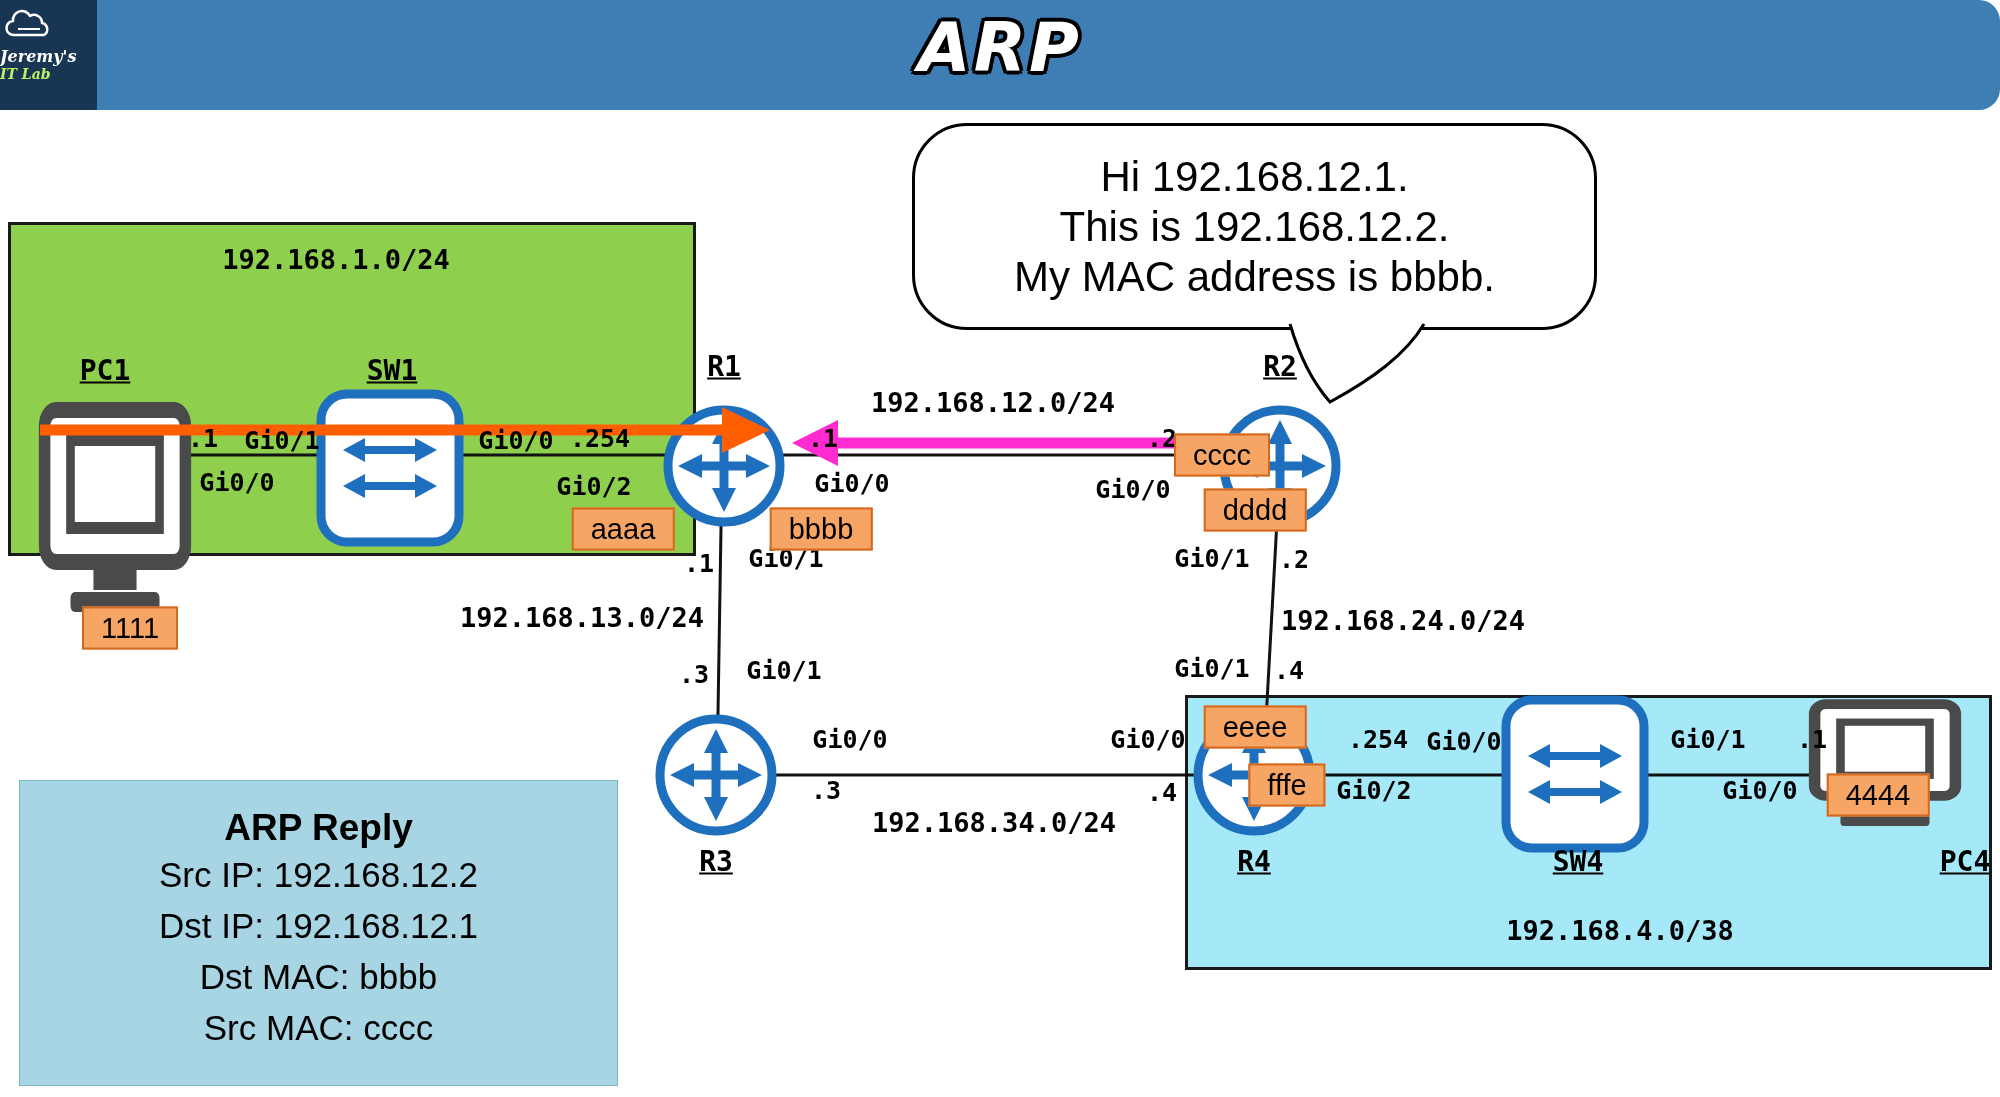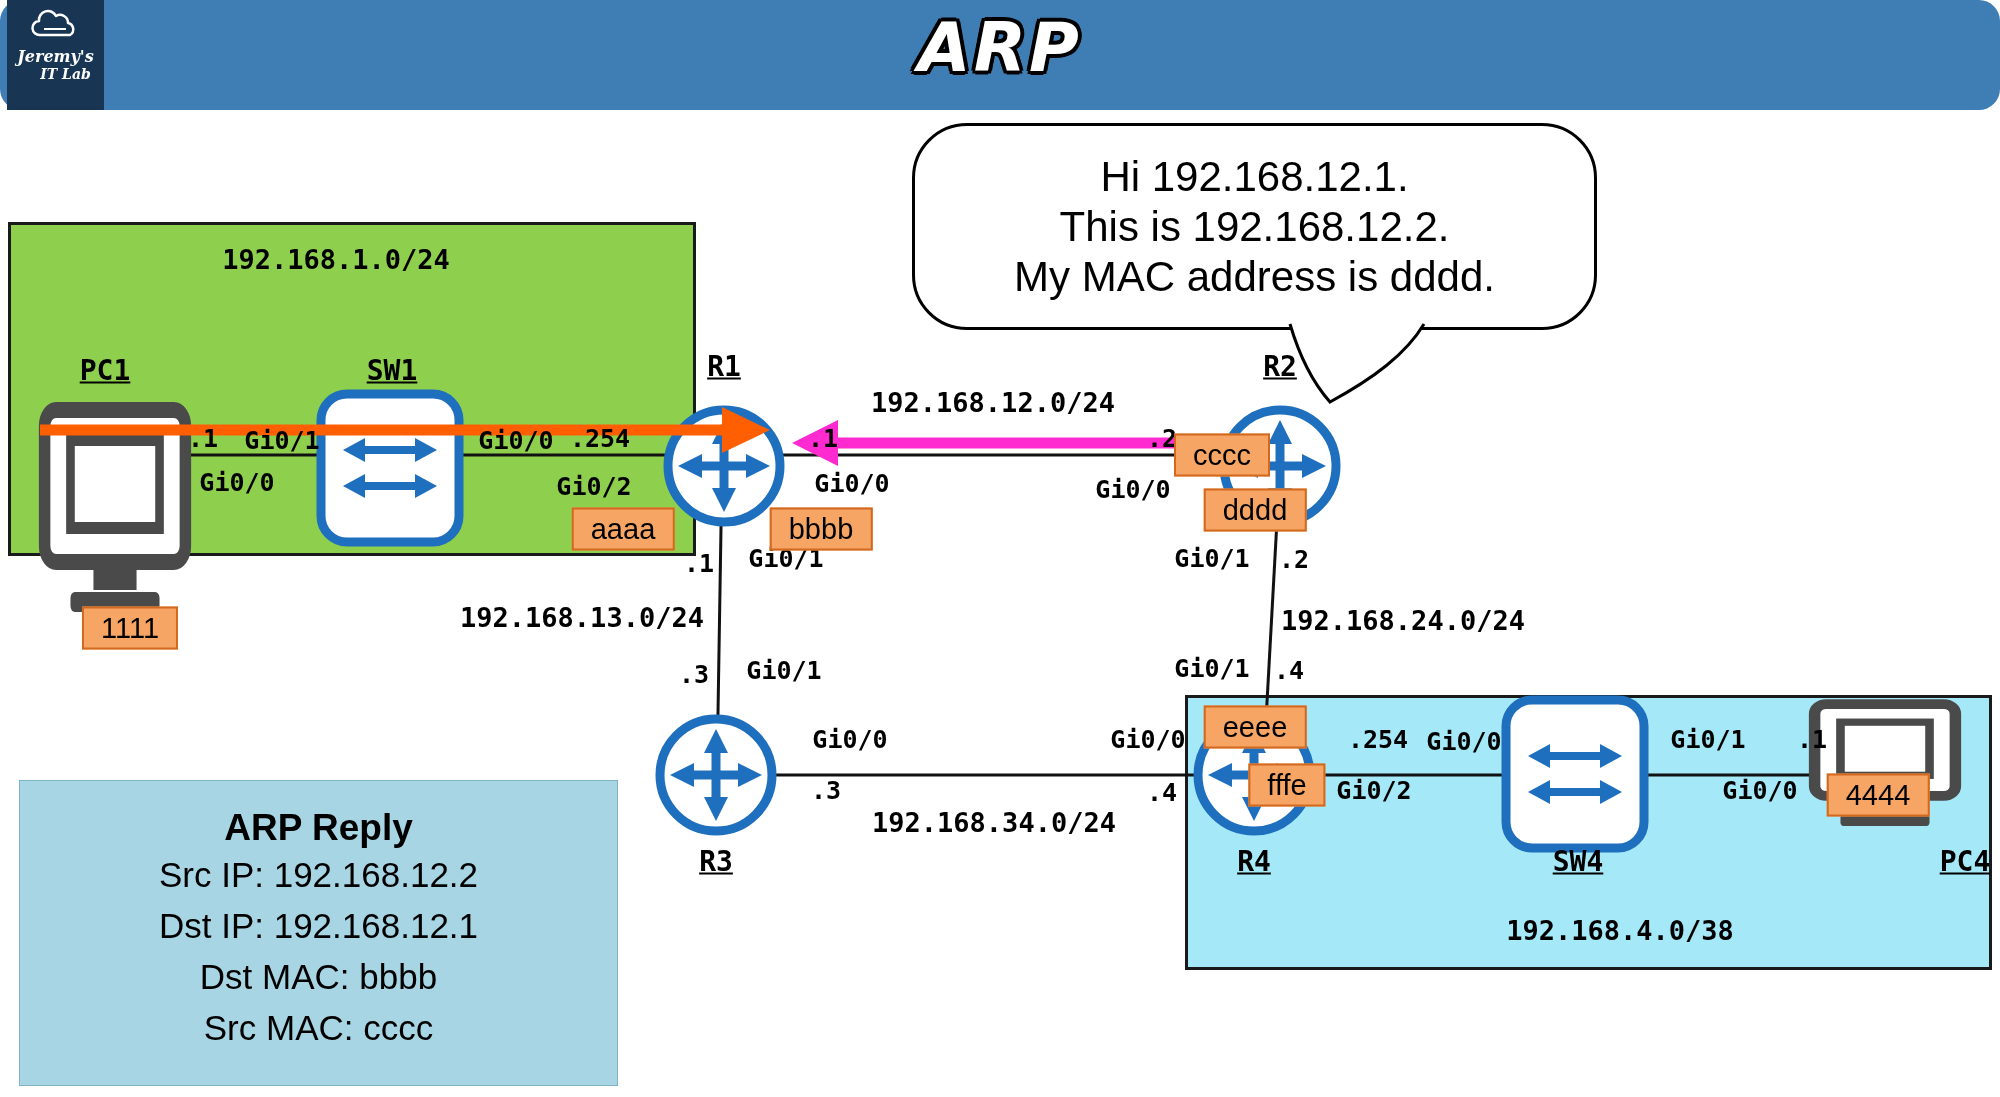--- a/index.html
+++ b/index.html
@@ -6,25 +6,25 @@
   .stage{position:relative;width:2000px;height:1097px;background:#fff;overflow:hidden;
          font-family:"Liberation Sans","DejaVu Sans",sans-serif;}
 
   
   .header{position:absolute;left:0;top:0;width:2000px;height:110px;
           background:var(--header_bg,#3f7eb5);z-index:10;border-radius:21px;}
   .arp-title{position:absolute;left:0;top:8px;width:2000px;text-align:center;
              font:italic 800 68px "DejaVu Sans",sans-serif;color:#fff;letter-spacing:3px;
              text-shadow:-3px -3px 0 #000,3px -3px 0 #000,-3px 3px 0 #000,3px 3px 0 #000,
                          0 4px 0 #000,4px 0 0 #000,-4px 0 0 #000,0 -4px 0 #000;}
-  .logo{position:absolute;left:7px;top:0;width:97px;height:110px;background:var(--logo_bg,#183653);
-        z-index:11;display:flex;flex-direction:column;align-items:center;}
+  .logo{position:absolute;left:0;top:0;width:97px;height:110px;background:var(--logo_bg,#183653);
+        z-index:11;display:flex;flex-direction:column;align-items:flex-start;}
   .logo svg{margin-top:7px;}
   .logo-line1{font:italic 700 16px "DejaVu Serif",serif;color:#fff;margin-top:4px;}
-  .logo-line2{font:italic 700 14px "DejaVu Serif",serif;color:#ffffff;margin-left:20px;}
+  .logo-line2{font:italic 700 14px "DejaVu Serif",serif;color:#bef264;}
 
   
   .box{position:absolute;z-index:1;border:3px solid #1a1a1a;box-sizing:border-box;}
   .lan1{left:8px;top:222px;width:688px;height:334px;background:var(--lan1_fill,#8ed04e);}
   .lan4{left:1185px;top:695px;width:807px;height:275px;background:var(--lan4_fill,#a5e9f9);}
 
   
   .full{position:absolute;left:0;top:0;width:2000px;height:1097px;}
   #links-layer{z-index:2;}
   #arrows-layer{z-index:4;}
@@ -270,21 +270,21 @@
       <div class="lbl dev" style="left: 1280px; top: 366px;">R2</div>
       <div class="lbl dev" style="left: 716px; top: 861px;">R3</div>
       <div class="lbl dev" style="left: 1254px; top: 861px;">R4</div>
       <div class="lbl dev" style="left: 1578px; top: 861px;">SW4</div>
       <div class="lbl dev" style="left: 1965px; top: 861px;">PC4</div>
     </div>
 
   <div class="bubble">
     <div>Hi 192.168.12.1.</div>
     <div>This is 192.168.12.2.</div>
-    <div>My MAC address is dddd.</div>
+    <div>My MAC address is bbbb.</div>
   </div>
   <svg class="bubble-tail" viewBox="0 0 190 95">
     <path d="M 20 6 C 30 40 44 66 60 84 C 104 60 136 36 154 6" fill="#fff" stroke="#000" stroke-width="3"></path>
   </svg>
 
   <div class="arp-info">
     <div class="t">ARP Reply</div>
     <div>Src IP: 192.168.12.2</div>
     <div>Dst IP: 192.168.12.1</div>
     <div>Dst MAC: bbbb</div>

